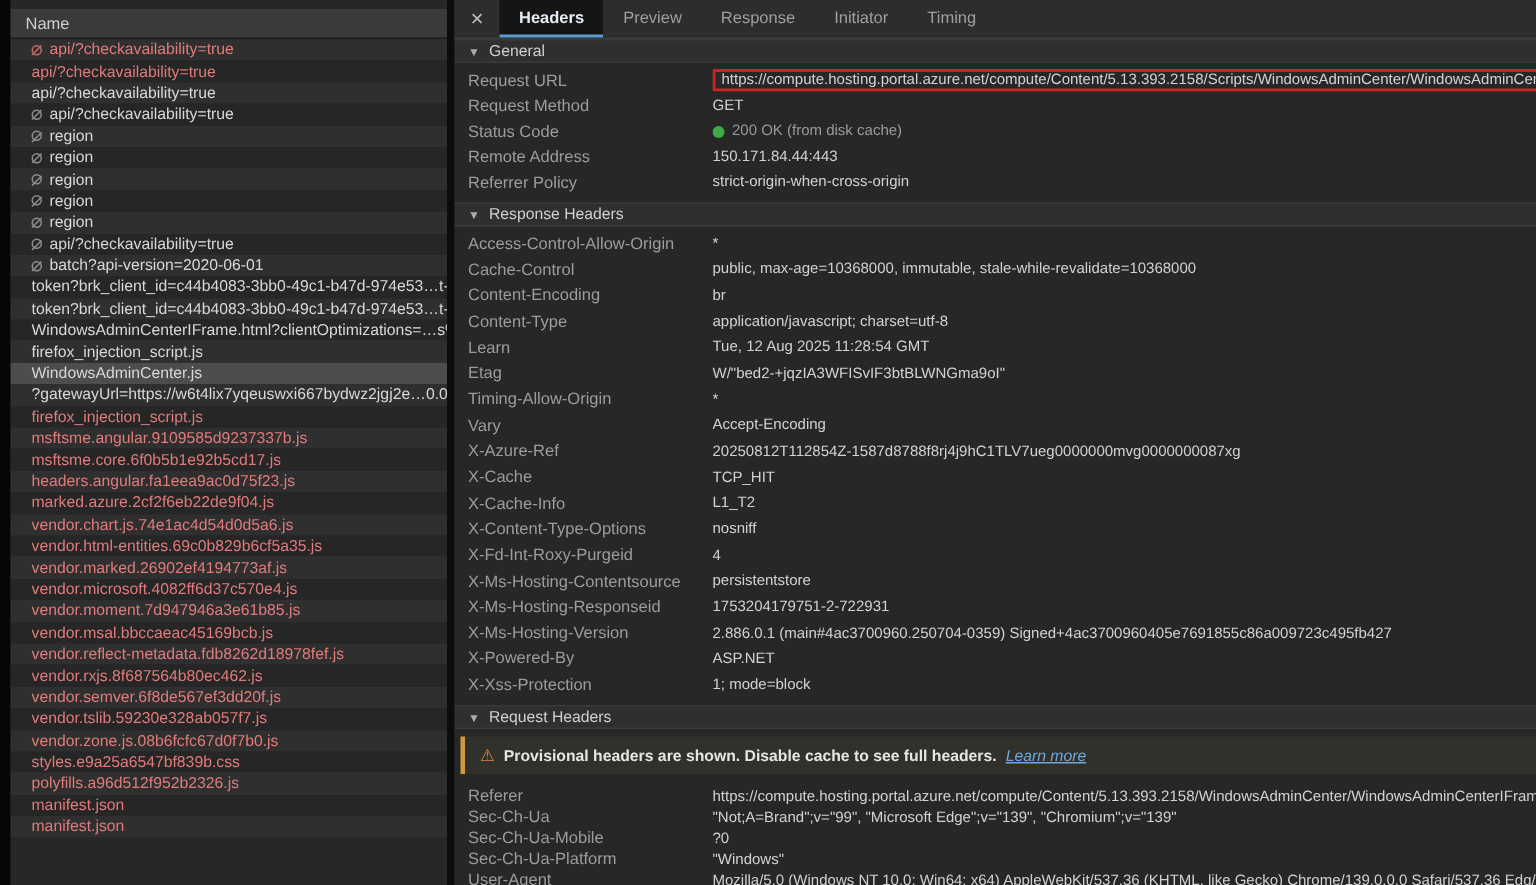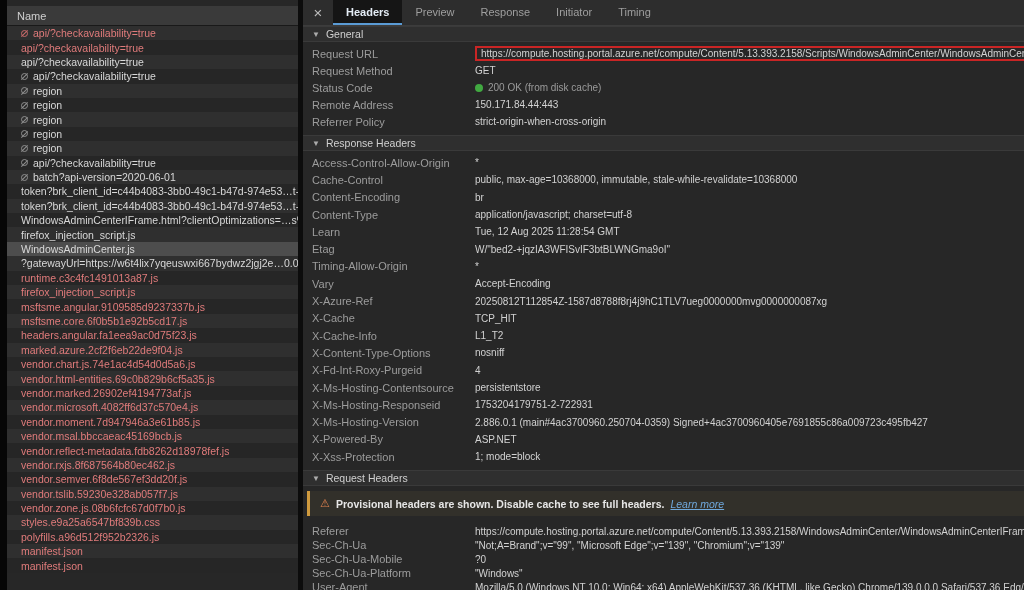--- a/index.html
+++ b/index.html
@@ -157,24 +157,20 @@
         <div class="net-row selected">
 
           <span class="row-label">WindowsAdminCenter.js</span>
         </div>
 
         <div class="net-row">
 
           <span class="row-label">?gatewayUrl=https://w6t4lix7yqeuswxi667bydwz2jgj2e…0.0&amp;locale=en-us…</span>
         </div>
 
-        <div class="net-row error">
-
-          <span class="row-label">runtime.c3c4fc1491013a87.js</span>
-        </div>
 
         <div class="net-row error">
 
           <span class="row-label">firefox_injection_script.js</span>
         </div>
 
         <div class="net-row error">
 
           <span class="row-label">msftsme.angular.9109585d9237337b.js</span>
         </div>

